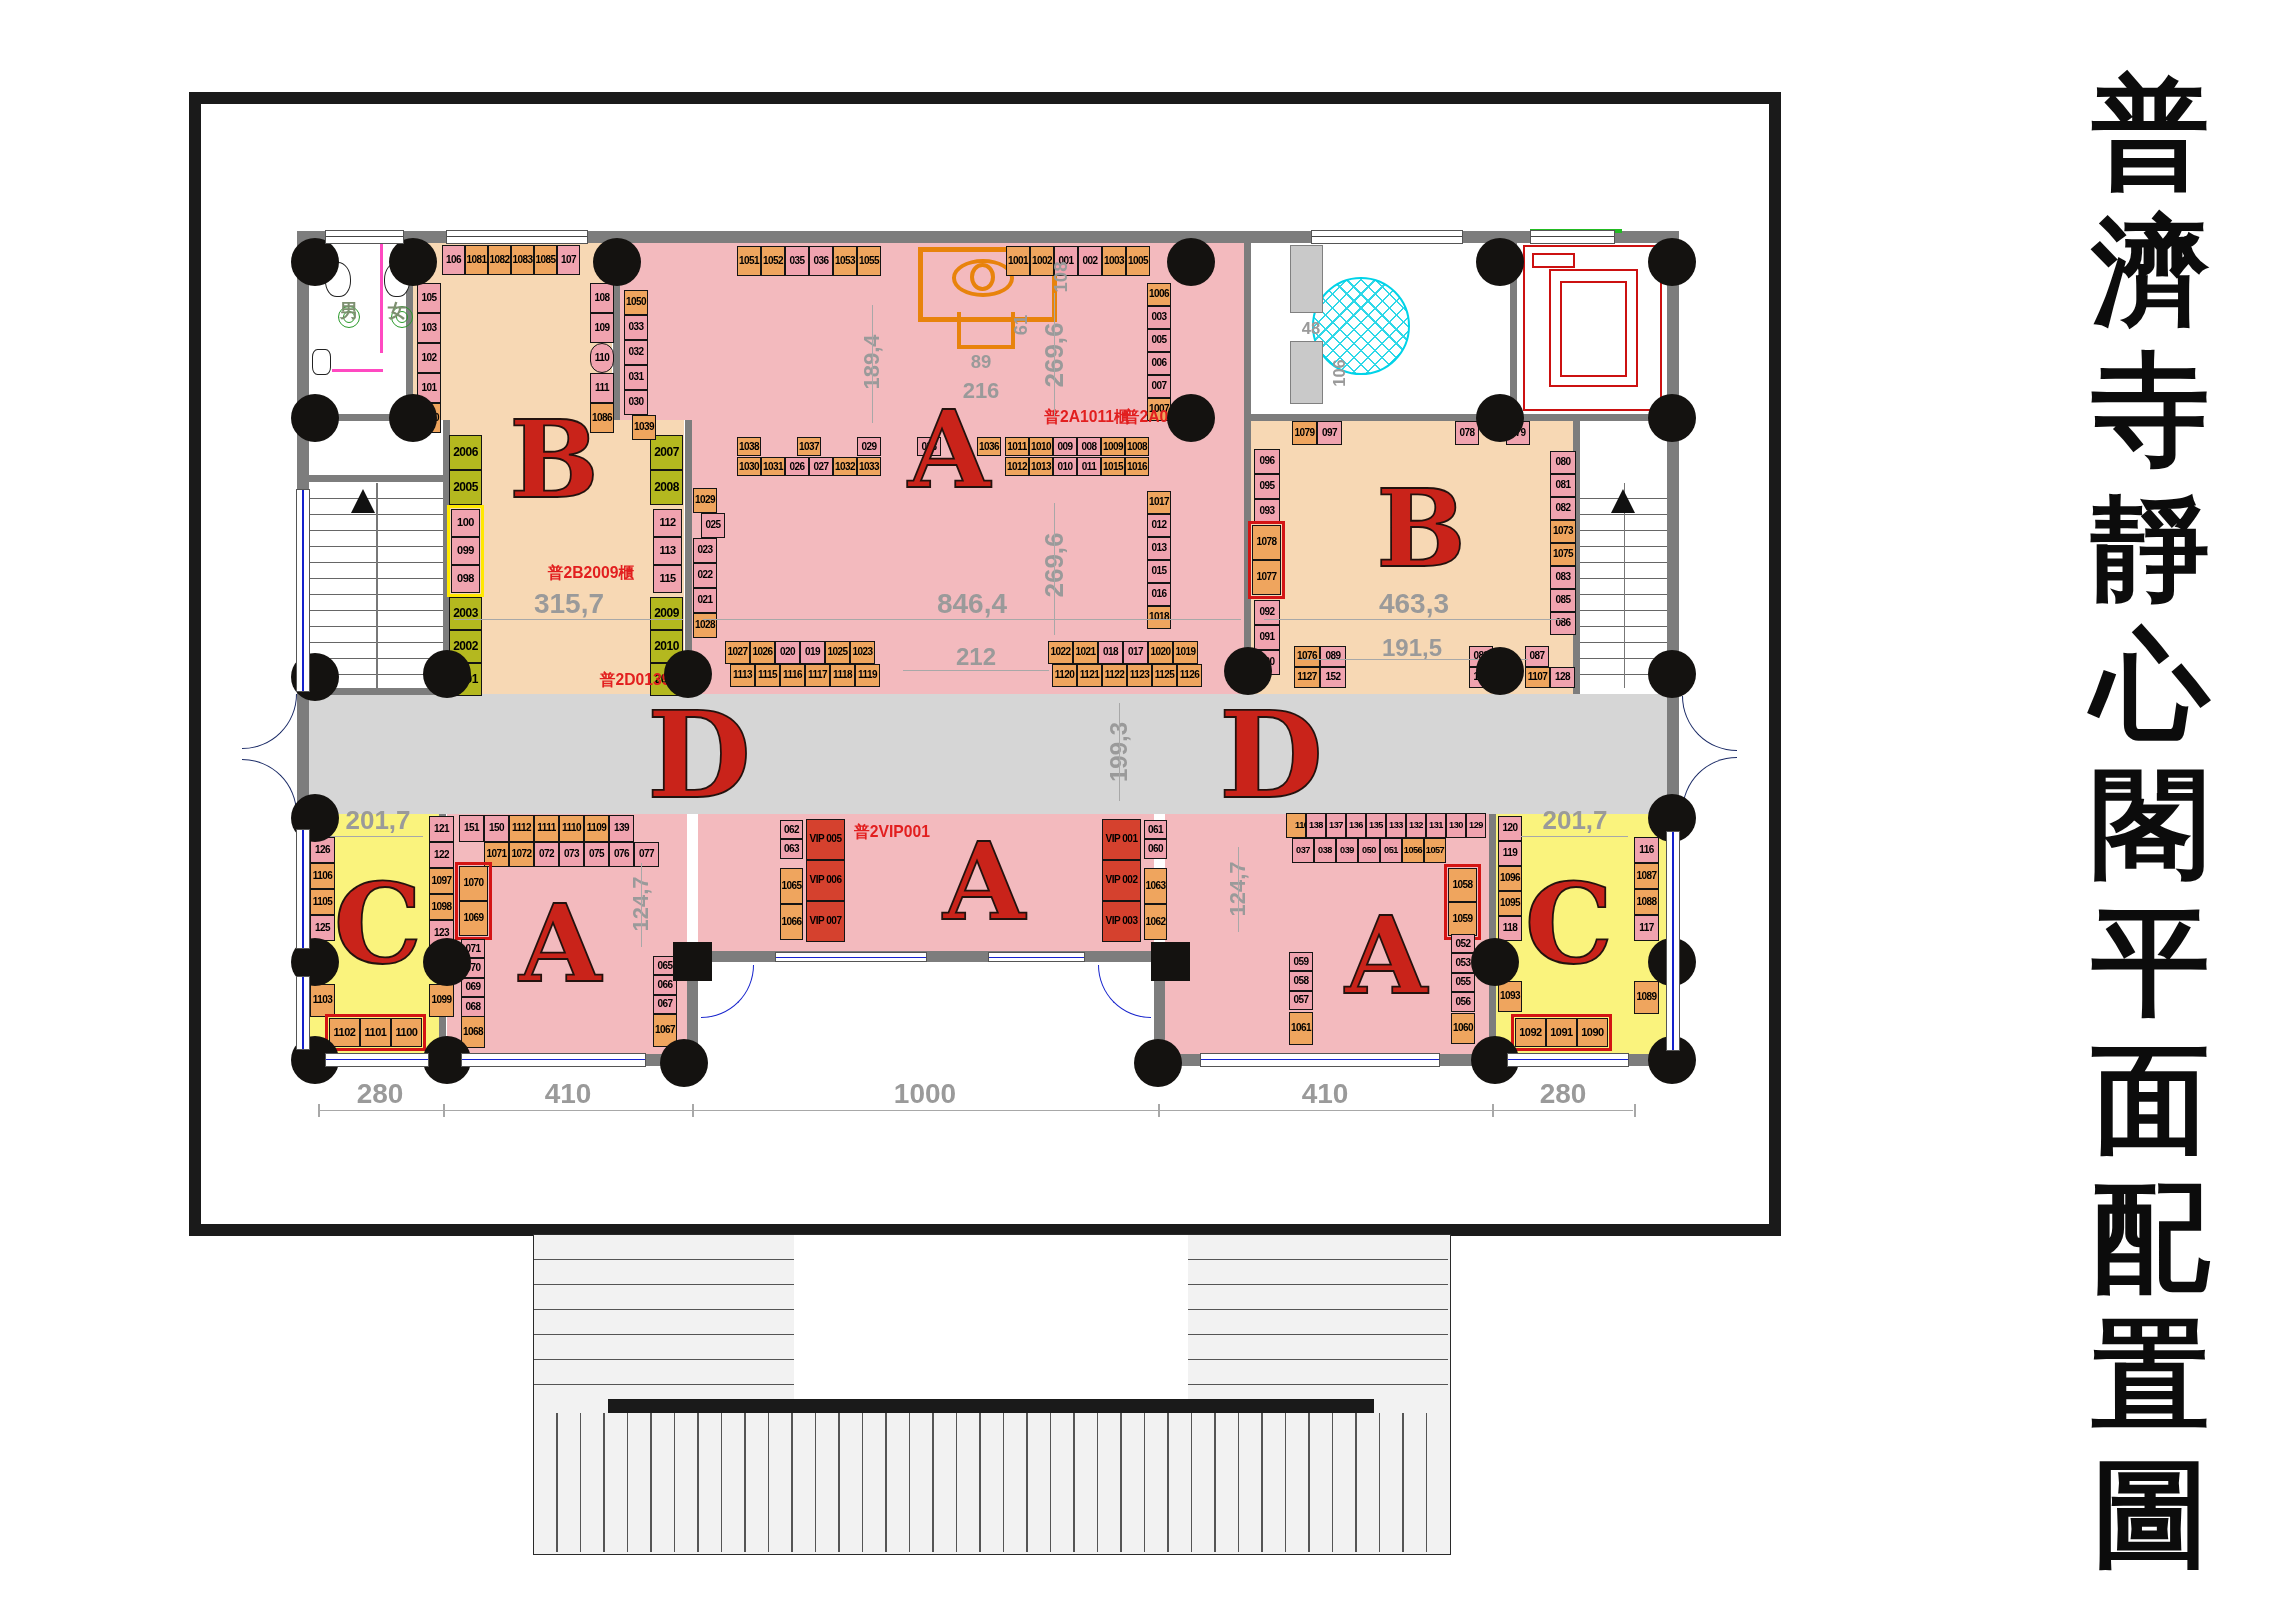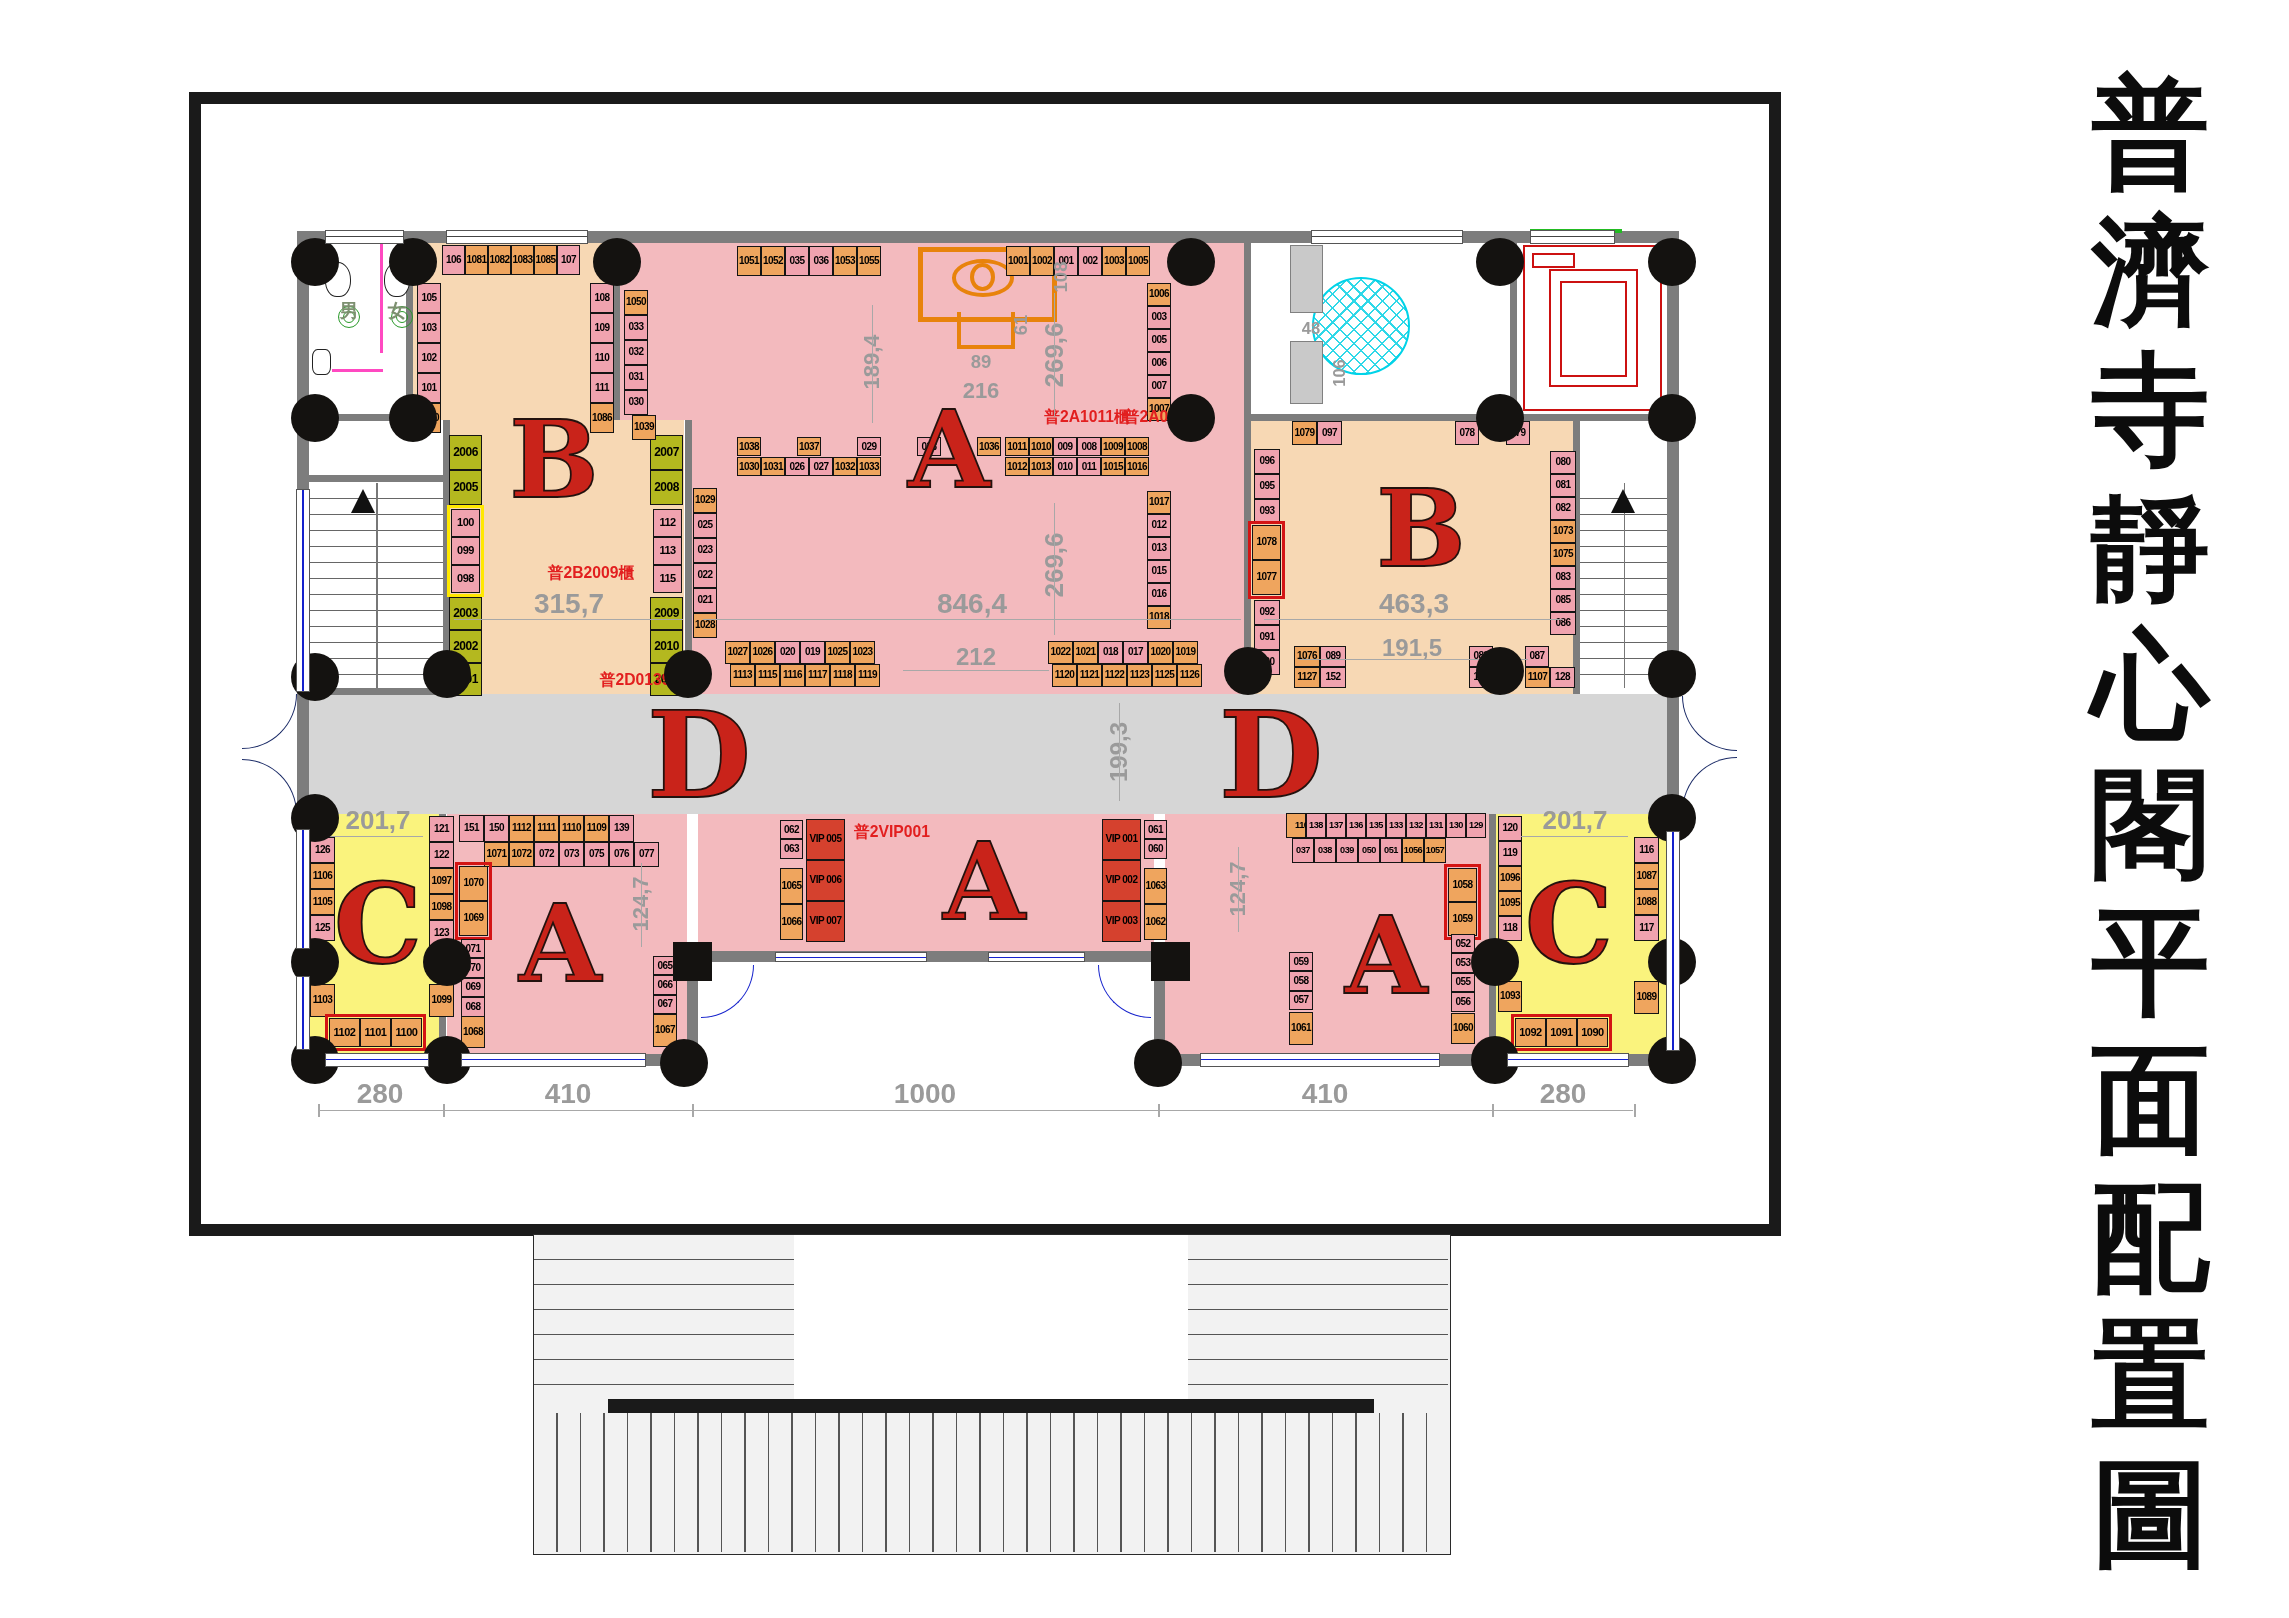--- a/index.html
+++ b/index.html
@@ -196,21 +196,21 @@
       <div class="strip col" style="left: 417px; top: 283px;">
         <div class="box c-p" style="width: 24px; height: 30px; font-size: 10px;">105</div>
         <div class="box c-p" style="width: 24px; height: 30px; font-size: 10px;">103</div>
         <div class="box c-p" style="width: 24px; height: 30px; font-size: 10px;">102</div>
         <div class="box c-p" style="width: 24px; height: 30px; font-size: 10px;">101</div>
         <div class="box c-o" style="width: 24px; height: 30px; font-size: 10px;">1080</div>
       </div>
       <div class="strip col" style="left: 590px; top: 283px;">
         <div class="box c-p" style="width: 24px; height: 30px; font-size: 10px;">108</div>
         <div class="box c-p" style="width: 24px; height: 30px; font-size: 10px;">109</div>
-        <div class="box c-p" style="width: 24px; height: 30px; font-size: 10px;">110</div>
+        <div class="box c-p" style="width: 24px; height: 30px; font-size: 10px; border-radius: 12px;">110</div>
         <div class="box c-p" style="width: 24px; height: 30px; font-size: 10px;">111</div>
         <div class="box c-o" style="width: 24px; height: 30px; font-size: 10px;">1086</div>
       </div>
       <div class="strip col" style="left: 449px; top: 435px;">
         <div class="box c-g" style="width: 33px; height: 35px; font-size: 12px;">2006</div>
         <div class="box c-g" style="width: 33px; height: 35px; font-size: 12px;">2005</div>
       </div>
       <div class="strip col frame-yellow" style="left: 451px; top: 509px;">
         <div class="box c-p" style="width: 29px; height: 28px; font-size: 11px;">100</div>
         <div class="box c-p" style="width: 29px; height: 28px; font-size: 11px;">099</div>
@@ -254,21 +254,21 @@
       <div class="strip col" style="left: 624px; top: 290px;">
         <div class="box c-o" style="width: 24px; height: 25px; font-size: 10px;">1050</div>
         <div class="box c-p" style="width: 24px; height: 25px; font-size: 10px;">033</div>
         <div class="box c-p" style="width: 24px; height: 25px; font-size: 10px;">032</div>
         <div class="box c-p" style="width: 24px; height: 25px; font-size: 10px;">031</div>
         <div class="box c-p" style="width: 24px; height: 25px; font-size: 10px;">030</div>
         <div class="box c-o" style="width: 24px; height: 25px; font-size: 10px; margin-left: 8px;">1039</div>
       </div>
       <div class="strip col" style="left: 693px; top: 488px;">
         <div class="box c-o" style="width: 24px; height: 25px; font-size: 10px;">1029</div>
-        <div class="box c-p" style="width: 24px; height: 25px; font-size: 10px;">025</div>
+        <div class="box c-p" style="width: 24px; height: 25px; font-size: 10px; margin-left: 8px;">025</div>
         <div class="box c-p" style="width: 24px; height: 25px; font-size: 10px;">023</div>
         <div class="box c-p" style="width: 24px; height: 25px; font-size: 10px;">022</div>
         <div class="box c-p" style="width: 24px; height: 25px; font-size: 10px;">021</div>
         <div class="box c-o" style="width: 24px; height: 25px; font-size: 10px;">1028</div>
       </div>
       <div class="strip row" style="left: 737px; top: 437px; gap: 36px;">
         <div class="box c-o" style="width: 24px; height: 19.4px; font-size: 10px;">1038</div>
         <div class="box c-o" style="width: 24px; height: 19.4px; font-size: 10px;">1037</div>
         <div class="box c-p" style="width: 24px; height: 19.4px; font-size: 10px;">029</div>
         <div class="box c-p" style="width: 24px; height: 19.4px; font-size: 10px;">028</div>

